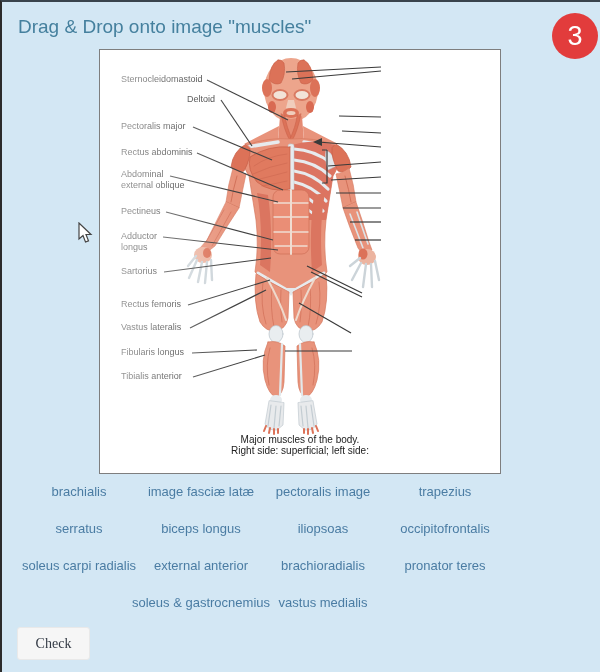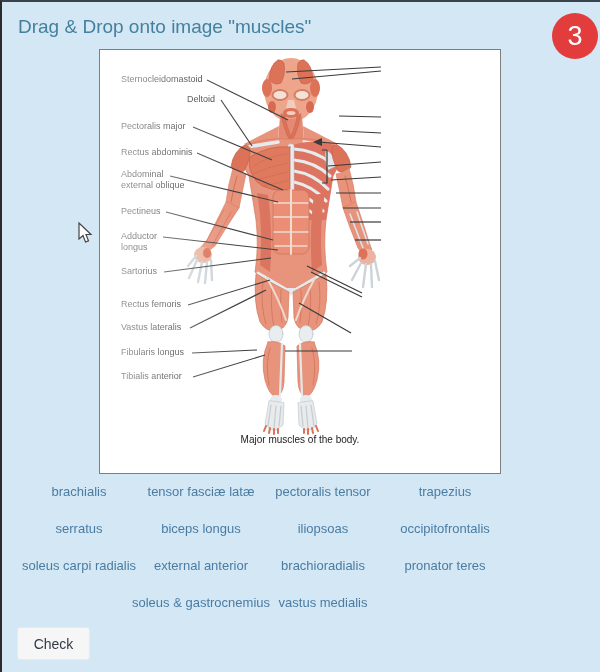--- a/index.html
+++ b/index.html
@@ -49,21 +49,21 @@
     justify-items:center;align-items:center;
   }
   .option{
     font-size:13px;color:#4a7ca3;cursor:pointer;white-space:nowrap;
   }
   .opt-col2{grid-column:2;}
   .opt-col3{grid-column:3;}
   .check-button{
     position:absolute;left:15px;top:625px;width:73px;height:33px;
     background:#f6f6f6;border:1px solid #e9e9e9;border-radius:3px;
-    font-family:Liberation Sans, sans-serif;
+    font-family:Liberation Serif, serif;
     font-size:14px;color:#333a45;cursor:pointer;
   }
   .cursor{position:absolute;left:76px;top:220px;pointer-events:none;}
 </style>
 </head>
 <body>
 
 <div class="page-title">Drag &amp; Drop onto image "muscles"</div>
 
 <div class="badge">
@@ -217,27 +217,28 @@
   <div class="muscle-label" style="left:21px;top:216px;">Sartorius</div>
   <div class="muscle-label" style="left:21px;top:249px;">Rectus femoris</div>
   <div class="muscle-label" style="left:21px;top:272px;">Vastus lateralis</div>
   <div class="muscle-label" style="left:21px;top:297px;">Fibularis longus</div>
   <div class="muscle-label" style="left:21px;top:321px;">Tibialis anterior</div>
 
   <div class="fade-overlay"></div>
 
   <div class="caption">
     <div>Major muscles of the body.</div>
+    <div>Right side: superficial; left side:</div>
   </div>
 </div>
 
 <div class="options-grid">
   <span class="option">brachialis</span>
-  <span class="option">tensor fasciæ latæ</span>
-  <span class="option">pectoralis tensor</span>
+  <span class="option">image fasciæ latæ</span>
+  <span class="option">pectoralis image</span>
   <span class="option">trapezius</span>
   <span class="option">serratus</span>
   <span class="option">biceps longus</span>
   <span class="option">iliopsoas</span>
   <span class="option">occipitofrontalis</span>
   <span class="option">soleus carpi radialis</span>
   <span class="option">external anterior</span>
   <span class="option">brachioradialis</span>
   <span class="option">pronator teres</span>
   <span class="option opt-col2">soleus &amp; gastrocnemius</span>

